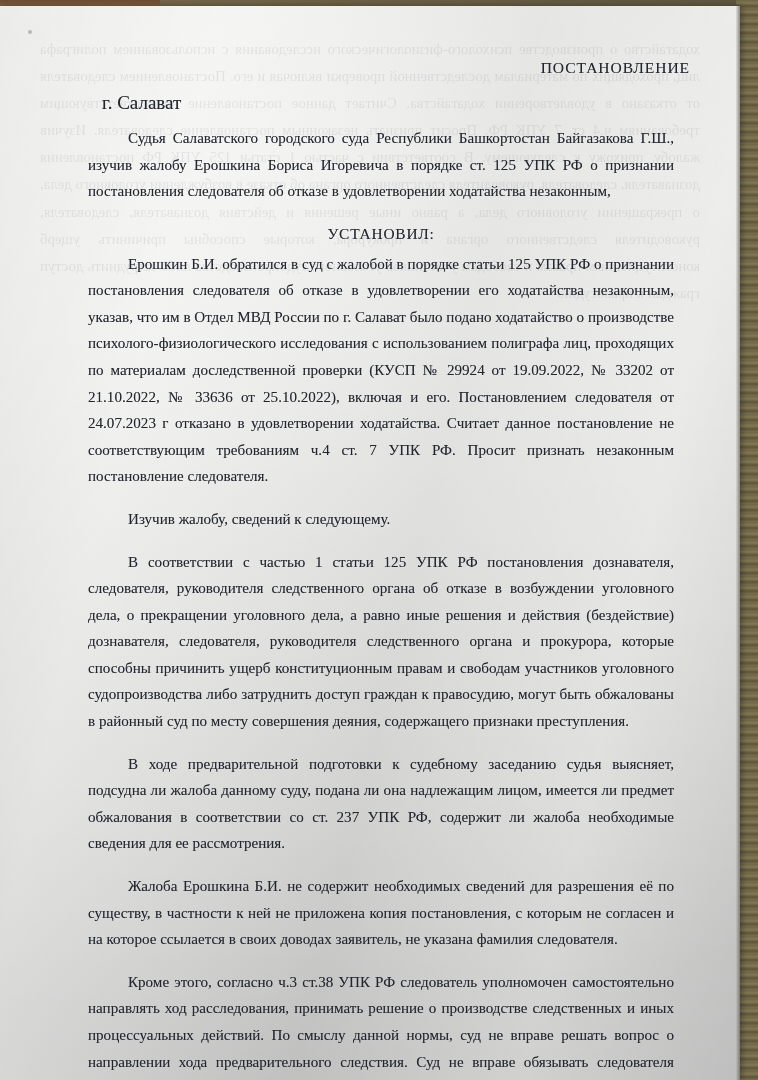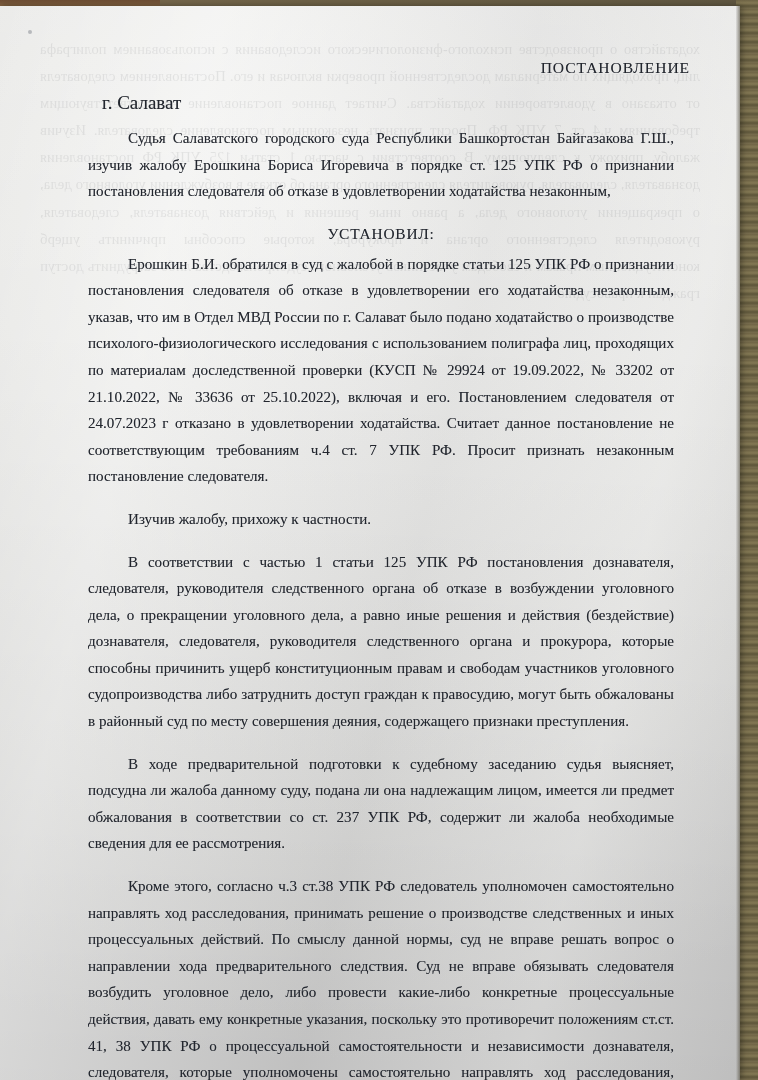--- a/index.html
+++ b/index.html
@@ -167,20 +167,21 @@
 
       <div class="dateline">
         <span class="city">г. Салават</span>
       </div>
 
       <p class="para gap-top">Судья Салаватского городского суда Республики Башкортостан Байгазакова Г.Ш., изучив жалобу Ерошкина Бориса Игоревича в порядке ст. 125 УПК РФ о признании постановления следователя об отказе в удовлетворении ходатайства незаконным,</p>
 
       <div class="section-heading">УСТАНОВИЛ:</div>
 
       <p class="para gap-s">Ерошкин Б.И. обратился в суд с жалобой в порядке статьи 125 УПК РФ о признании постановления следователя об отказе в удовлетворении его ходатайства незаконным, указав, что им в Отдел МВД России по г. Салават было подано ходатайство о производстве психолого-физиологического исследования с использованием полиграфа лиц, проходящих по материалам доследственной проверки (КУСП № 29924 от 19.09.2022, № 33202 от 21.10.2022, № 33636 от 25.10.2022), включая и его. Постановлением следователя от 24.07.2023 г отказано в удовлетворении ходатайства. Считает данное постановление не соответствующим требованиям ч.4 ст. 7 УПК РФ. Просит признать незаконным постановление следователя.</p>
-      <p class="para">Изучив жалобу, прихожу к частности.</p>
+      <p class="para">Изучив жалобу, сведений к следующему.</p>
       <p class="para">В соответствии с частью 1 статьи 125 УПК РФ постановления дознавателя, следователя, руководителя следственного органа об отказе в возбуждении уголовного дела, о прекращении уголовного дела, а равно иные решения и действия (бездействие) дознавателя, следователя, руководителя следственного органа и прокурора, которые способны причинить ущерб конституционным правам и свободам участников уголовного судопроизводства либо затруднить доступ граждан к правосудию, могут быть обжалованы в районный суд по месту совершения деяния, содержащего признаки преступления.</p>
       <p class="para">В ходе предварительной подготовки к судебному заседанию судья выясняет, подсудна ли жалоба данному суду, подана ли она надлежащим лицом, имеется ли предмет обжалования в соответствии со ст. 237 УПК РФ, содержит ли жалоба необходимые сведения для ее рассмотрения.</p>
+      <p class="para">Жалоба Ерошкина Б.И. не содержит необходимых сведений для разрешения её по существу, в частности к ней не приложена копия постановления, с которым не согласен и на которое ссылается в своих доводах заявитель, не указана фамилия следователя.</p>
       <p class="para">Кроме этого, согласно ч.3 ст.38 УПК РФ следователь уполномочен самостоятельно направлять ход расследования, принимать решение о производстве следственных и иных процессуальных действий. По смыслу данной нормы, суд не вправе решать вопрос о направлении хода предварительного следствия. Суд не вправе обязывать следователя возбудить уголовное дело, либо провести какие-либо конкретные процессуальные действия, давать ему конкретные указания, поскольку это противоречит положениям  ст.ст. 41, 38 УПК РФ о процессуальной самостоятельности и независимости дознавателя, следователя, которые уполномочены самостоятельно направлять ход расследования, принимать решения о</p>
 
     </div>
   </div>
 </div>
 
 </body></html>

